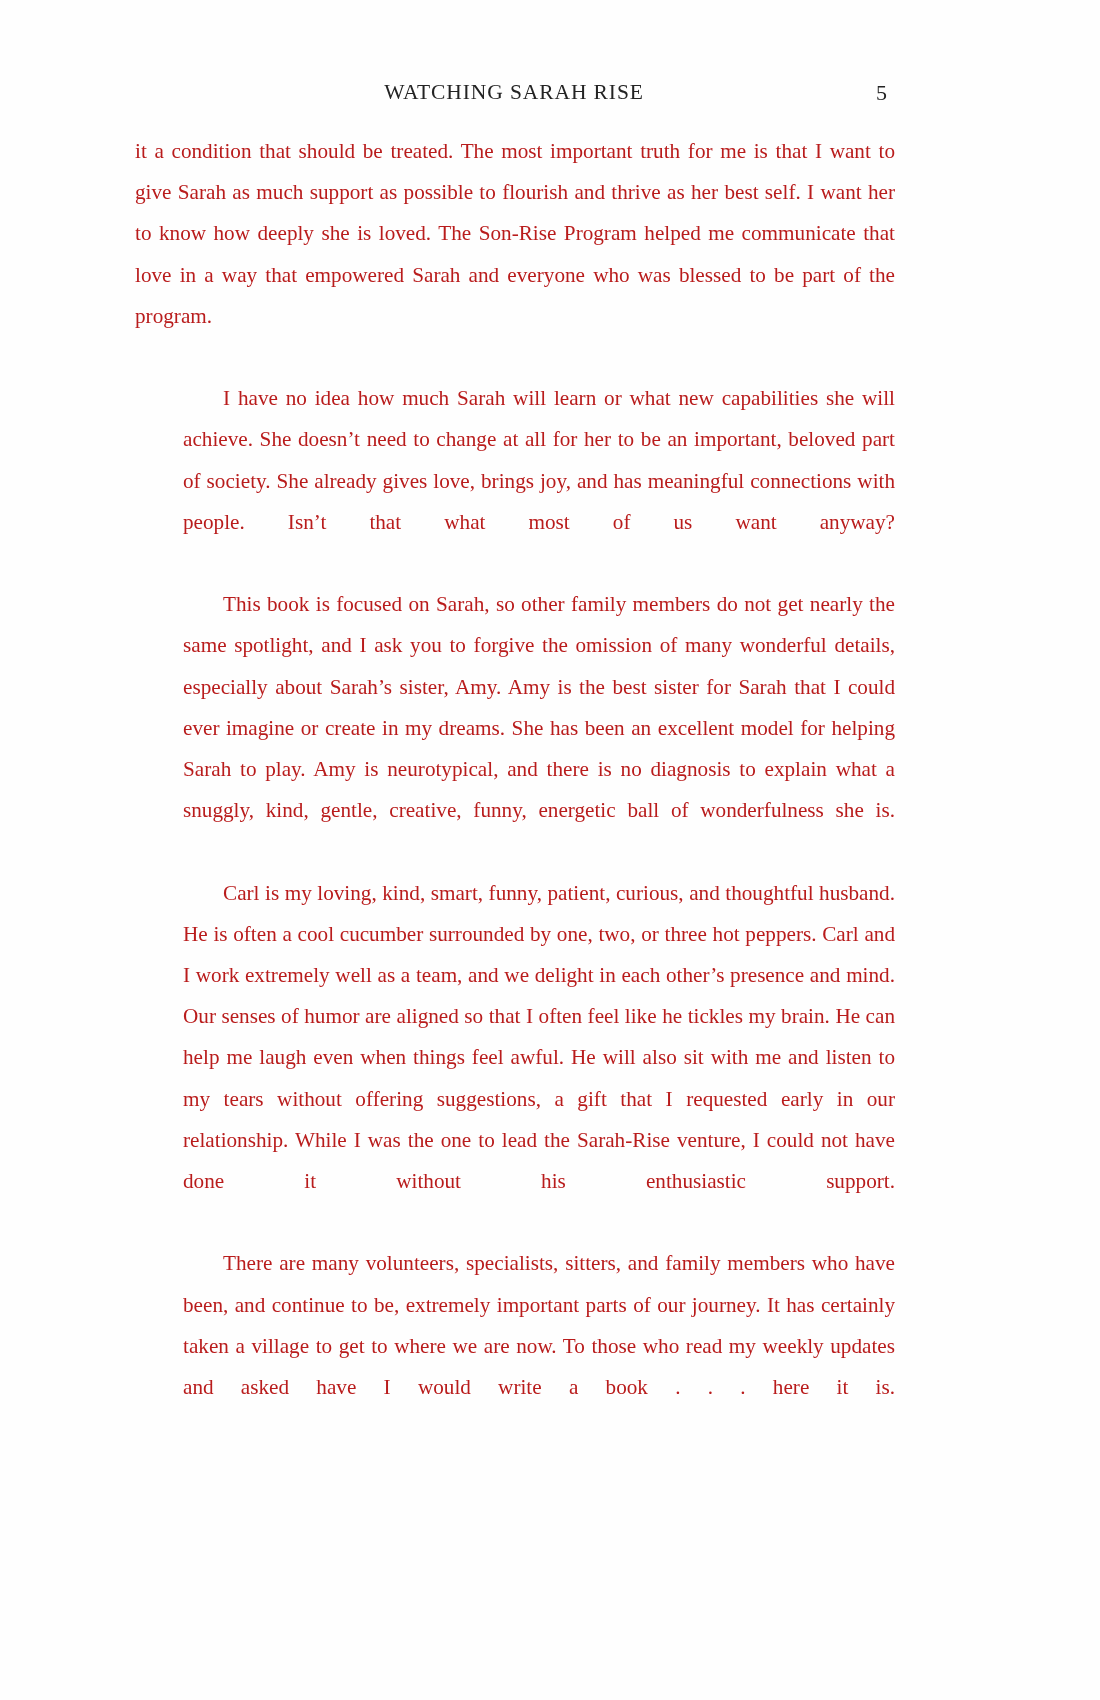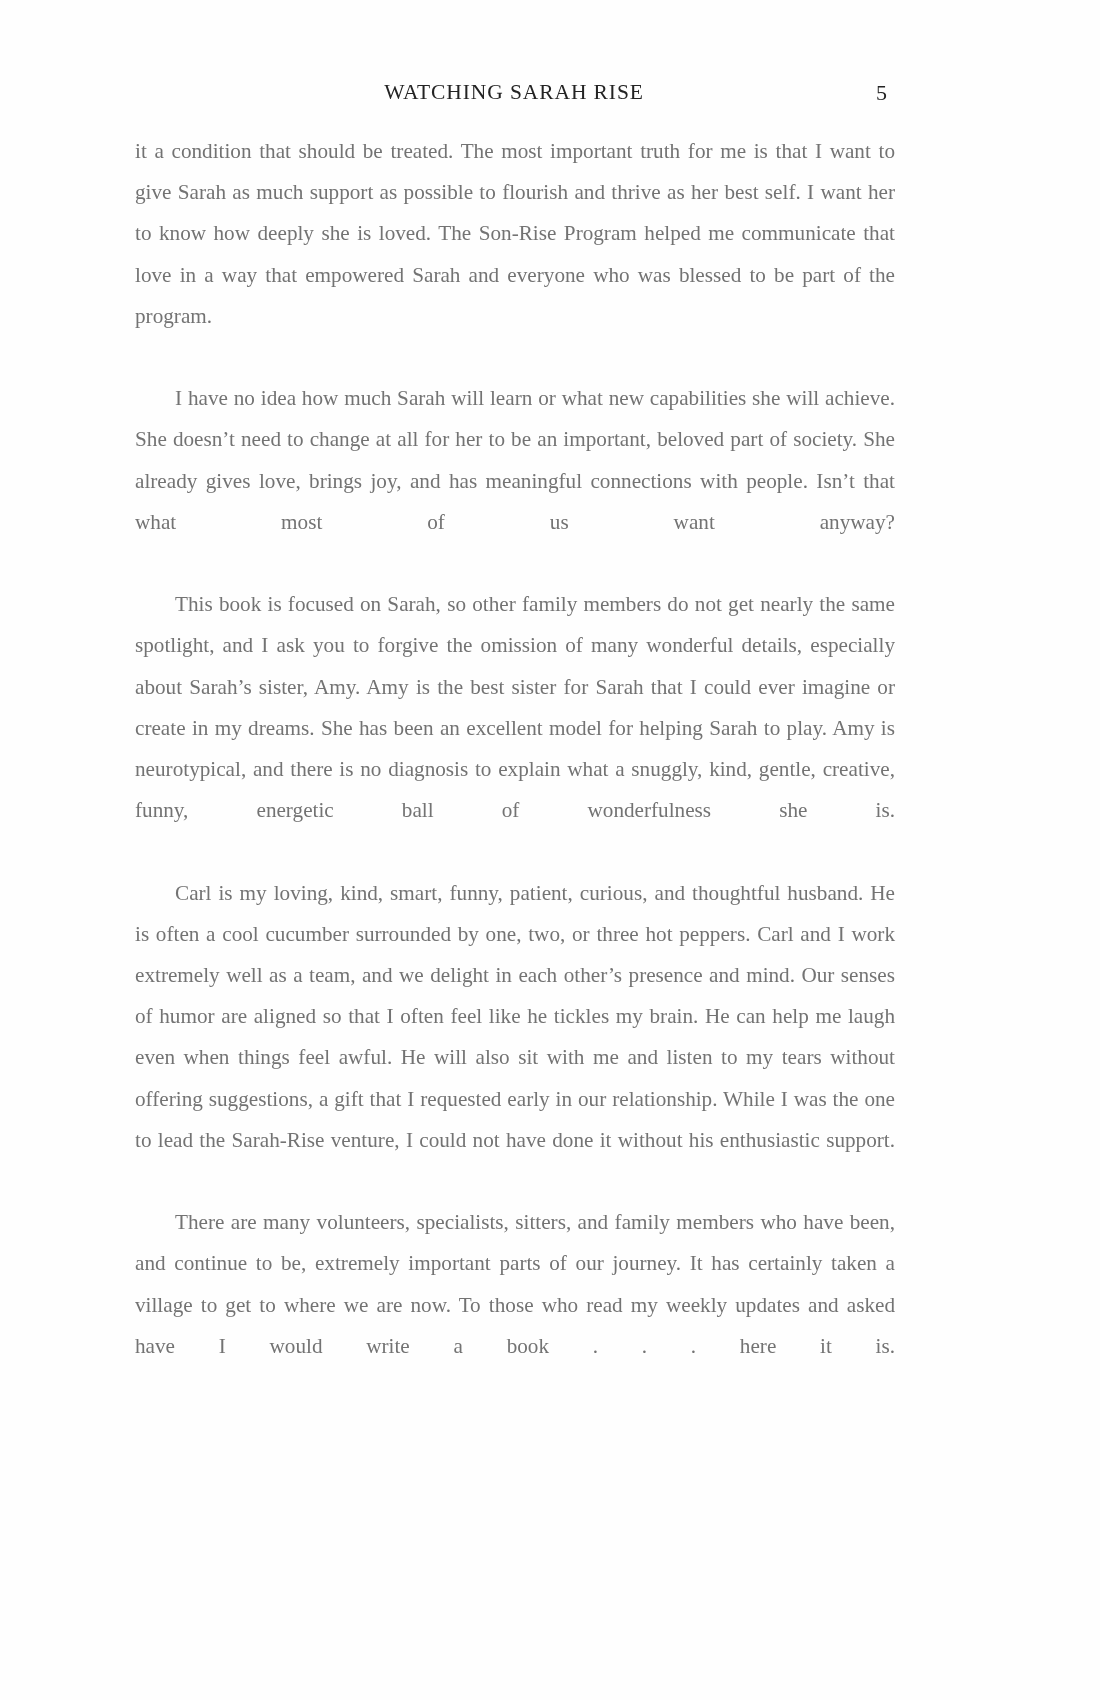--- a/index.html
+++ b/index.html
@@ -61,27 +61,28 @@
     width: 760px;
   }
 
   .body-par {
     margin: 0;
     padding: 0;
     text-align: justify;
     text-justify: inter-word;
     font-size: 21.2px;
     line-height: 41.2px;
-    color: #737373;
+    color: #b91c1c;
     hyphens: manual;
     -webkit-hyphens: manual;
     word-spacing: 0.2px;
   }
   .body-par.indent {
     text-indent: 40px;
+    margin-left: 48px;
   }
   .body-par:last-child {
     margin-bottom: 0;
   }
 
   
   .body-par::after {
     content: "";
     display: inline-block;
     width: 100%;

